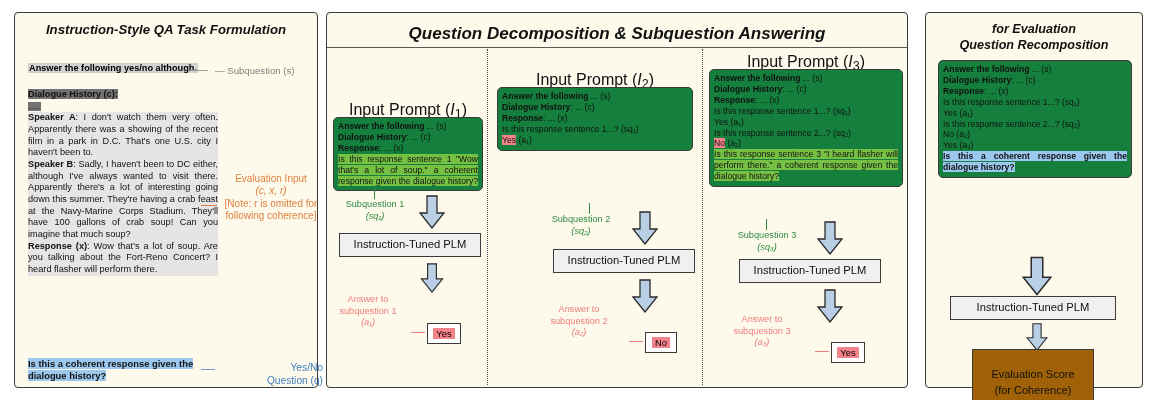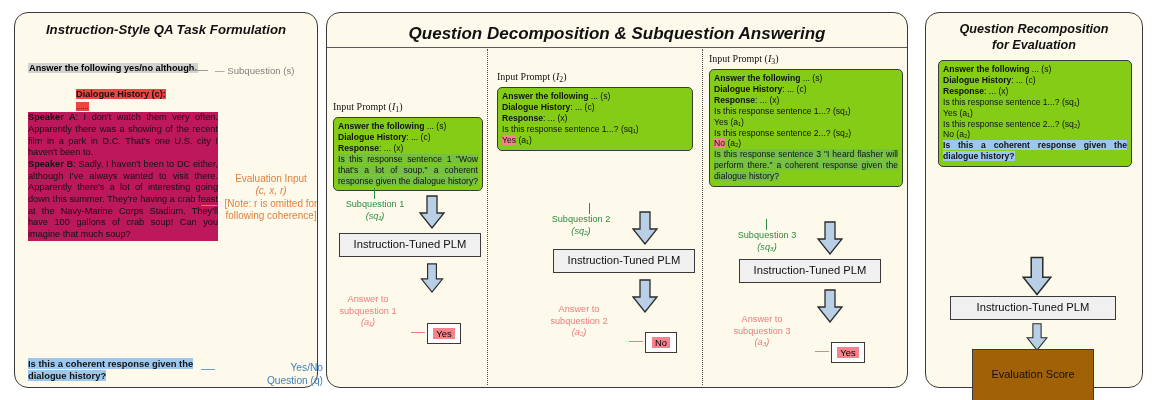--- a/index.html
+++ b/index.html
@@ -13,21 +13,21 @@
     width: 1157px; height: 400px;
     background: #ffffff;
     overflow: hidden;
   }
 
   
   .panel {
     position: absolute;
     background: #fdfaec;
     border: 1.6px solid #3a3a3a;
-    border-radius: 14px;
+    border-radius: 4px;
   }
   #panel1 { left: 14px;  top: 12px; width: 304px; height: 376px; }
   #panel2 { left: 326px; top: 12px; width: 582px; height: 376px; }
   #panel3 { left: 925px; top: 12px; width: 218px; height: 376px; }
 
   .panel-title {
     position: absolute;
     left: 0; right: 0;
     text-align: center;
     font-weight: bold;
@@ -46,21 +46,21 @@
   #panel2 .hrule { top: 34px; }
 
   
   .vdash {
     position: absolute;
     top: 36px; bottom: 2px;
     width: 0;
     border-left: 1.6px dotted #4d4d4d;
   }
   .hl-gray  { background: #d2d2d2; font-weight: bold; padding: 0 1px; }
-  .hl-orange{ background: #ef4444; margin-left: 48px; }
+  .hl-orange{ background: #737373; }
   .hl-blue  { background: #9cc8ef; }
   .hl-green { background: #76c043; }
   .hl-red   { background: #f4848b; }
 
   .lbl-side {
     position: absolute;
     color: #808080;
     font-size: 9.6px;
   }
   #instr-label { left: 200px; top: 52px; }
@@ -72,21 +72,21 @@
 
   #p1-dialogue {
     position: absolute;
     left: 13px; top: 76px;
     width: 190px;
     font-size: 9.2px;
     line-height: 11.65px;
     color: #111;
     text-align: justify;
   }
-  #p1-dialogue .seg { background: #be185d; }
+  #p1-dialogue .seg { background: #e5e5e5; }
 
   #eval-input {
     position: absolute;
     left: 206px; top: 160px;
     width: 100px;
     text-align: center;
     color: #e08040;
     font-size: 10px;
     line-height: 12.4px;
   }
@@ -108,30 +108,30 @@
     text-align: right;
     color: #3f7fbf;
     font-size: 10.2px;
     line-height: 13px;
   }
   #dash3 { left: 186px; top: 356px; width: 14px; border-top-color: #6e9fd0; }
 
   
   .prompt-heading {
     position: absolute;
-    font-size: 10px;
-    color: #111;
-    font-family: Liberation Serif, serif;
+    text-align: center;
+    font-size: 16px;
+    color: #111;
   }
   .sub { font-size: 0.78em; vertical-align: -0.22em; }
   .ital { font-style: italic; }
 
   .prompt-box {
     position: absolute;
-    background: #84cc16;
+    background: #15803d;
     border: 1.5px solid #3a3a3a;
     border-radius: 5px;
     padding: 3px 4px 4px 4px;
     font-size: 8.6px;
     line-height: 10.9px;
     color: #111;
   }
   .prompt-box .bold { font-weight: bold; }
   .prompt-box .just { text-align: justify; }
 
@@ -214,20 +214,23 @@
     <div class="lbl-side" id="instr-label">— Subquestion (s)</div>
 
     <div id="p1-dialogue">
       <div><span class="hl-orange" style="font-weight:bold">Dialogue History (c):</span></div>
       <div><span class="hl-orange" style="font-size:7.5px">......</span></div>
       <div class="seg" style="margin-top:0">
         <span style="font-weight:bold">Speaker A</span><span>: I don't watch them very often. Apparently there was a showing of the recent film in a park in D.C. That's one U.S. city I haven't been to.</span>
       </div>
       <div class="seg">
         <span style="font-weight:bold">Speaker B</span><span>: Sadly, I haven't been to DC either, although I've always wanted to visit there. Apparently there's a lot of interesting going down this summer. They're having a crab feast at the Navy-Marine Corps Stadium. They'll have 100 gallons of crab soup! Can you imagine that much soup?</span>
+      </div>
+      <div class="seg">
+        <span style="font-weight:bold">Response (x)</span><span>: Wow that's a lot of soup. Are you talking about the Fort-Reno Concert? I heard flasher will perform there.</span>
       </div>
     </div>
 
     <div class="dash-line" id="dash2"></div>
     <div id="eval-input">
       <div>Evaluation Input</div>
       <div class="ital">(c, x, r)</div>
       <div>[Note: r is omitted for following coherence]</div>
     </div>
 
@@ -341,44 +344,46 @@
       <div>Answer to</div>
       <div>subquestion 3</div>
       <div class="ital">(a₃)</div>
     </div>
     <div class="dashsm" style="left:488px;top:338px"></div>
     <div class="ans-box" style="left:504px;top:329px;width:34px"><span>Yes</span></div>
   </div>
 
   <div class="panel" id="panel3">
     <div class="panel-title">
+      <div>for Evaluation</div>
       <div>Question Recomposition</div>
-      <div>for Evaluation</div>
     </div>
 
     <div class="prompt-box" style="left:12px;top:47px;width:194px">
       <div><span class="bold">Answer the following</span><span> ... (s)</span></div>
       <div><span class="bold">Dialogue History</span><span>: ... (c)</span></div>
       <div><span class="bold">Response</span><span>: ... (x)</span></div>
       <div>Is this response sentence 1...? (sq₁)</div>
       <div>Yes (a₁)</div>
       <div>Is this response sentence 2...? (sq₂)</div>
       <div>No (a₂)</div>
+      <div>Yes (a₃)</div>
       <div class="just"><span class="hl-blue bold">Is this a coherent response given the dialogue history?</span></div>
     </div>
 
     <div class="arrow" style="left:96px;top:243px;width:30px;height:40px">
       <svg viewBox="0 0 26 34">
           <polygon points="8,1 18,1 18,18 25,18 13,33 1,18 8,18" fill="#b8cfe5" stroke="#2b2b2b" stroke-width="1.3"></polygon>
         </svg>
     </div>
     <div class="plm-box" style="left:24px;top:283px;width:166px;height:24px">Instruction-Tuned PLM</div>
     <div class="arrow" style="left:96px;top:310px;width:30px;height:28px">
       <svg viewBox="0 0 26 34">
           <polygon points="8,1 18,1 18,18 25,18 13,33 1,18 8,18" fill="#b8cfe5" stroke="#2b2b2b" stroke-width="1.3"></polygon>
         </svg>
     </div>
     <div class="eval-box" style="left:46px;top:336px;width:122px">
       <div>Evaluation Score</div>
+      <div>(for Coherence)</div>
     </div>
   </div>
 
 </div>
 
 </body></html>

